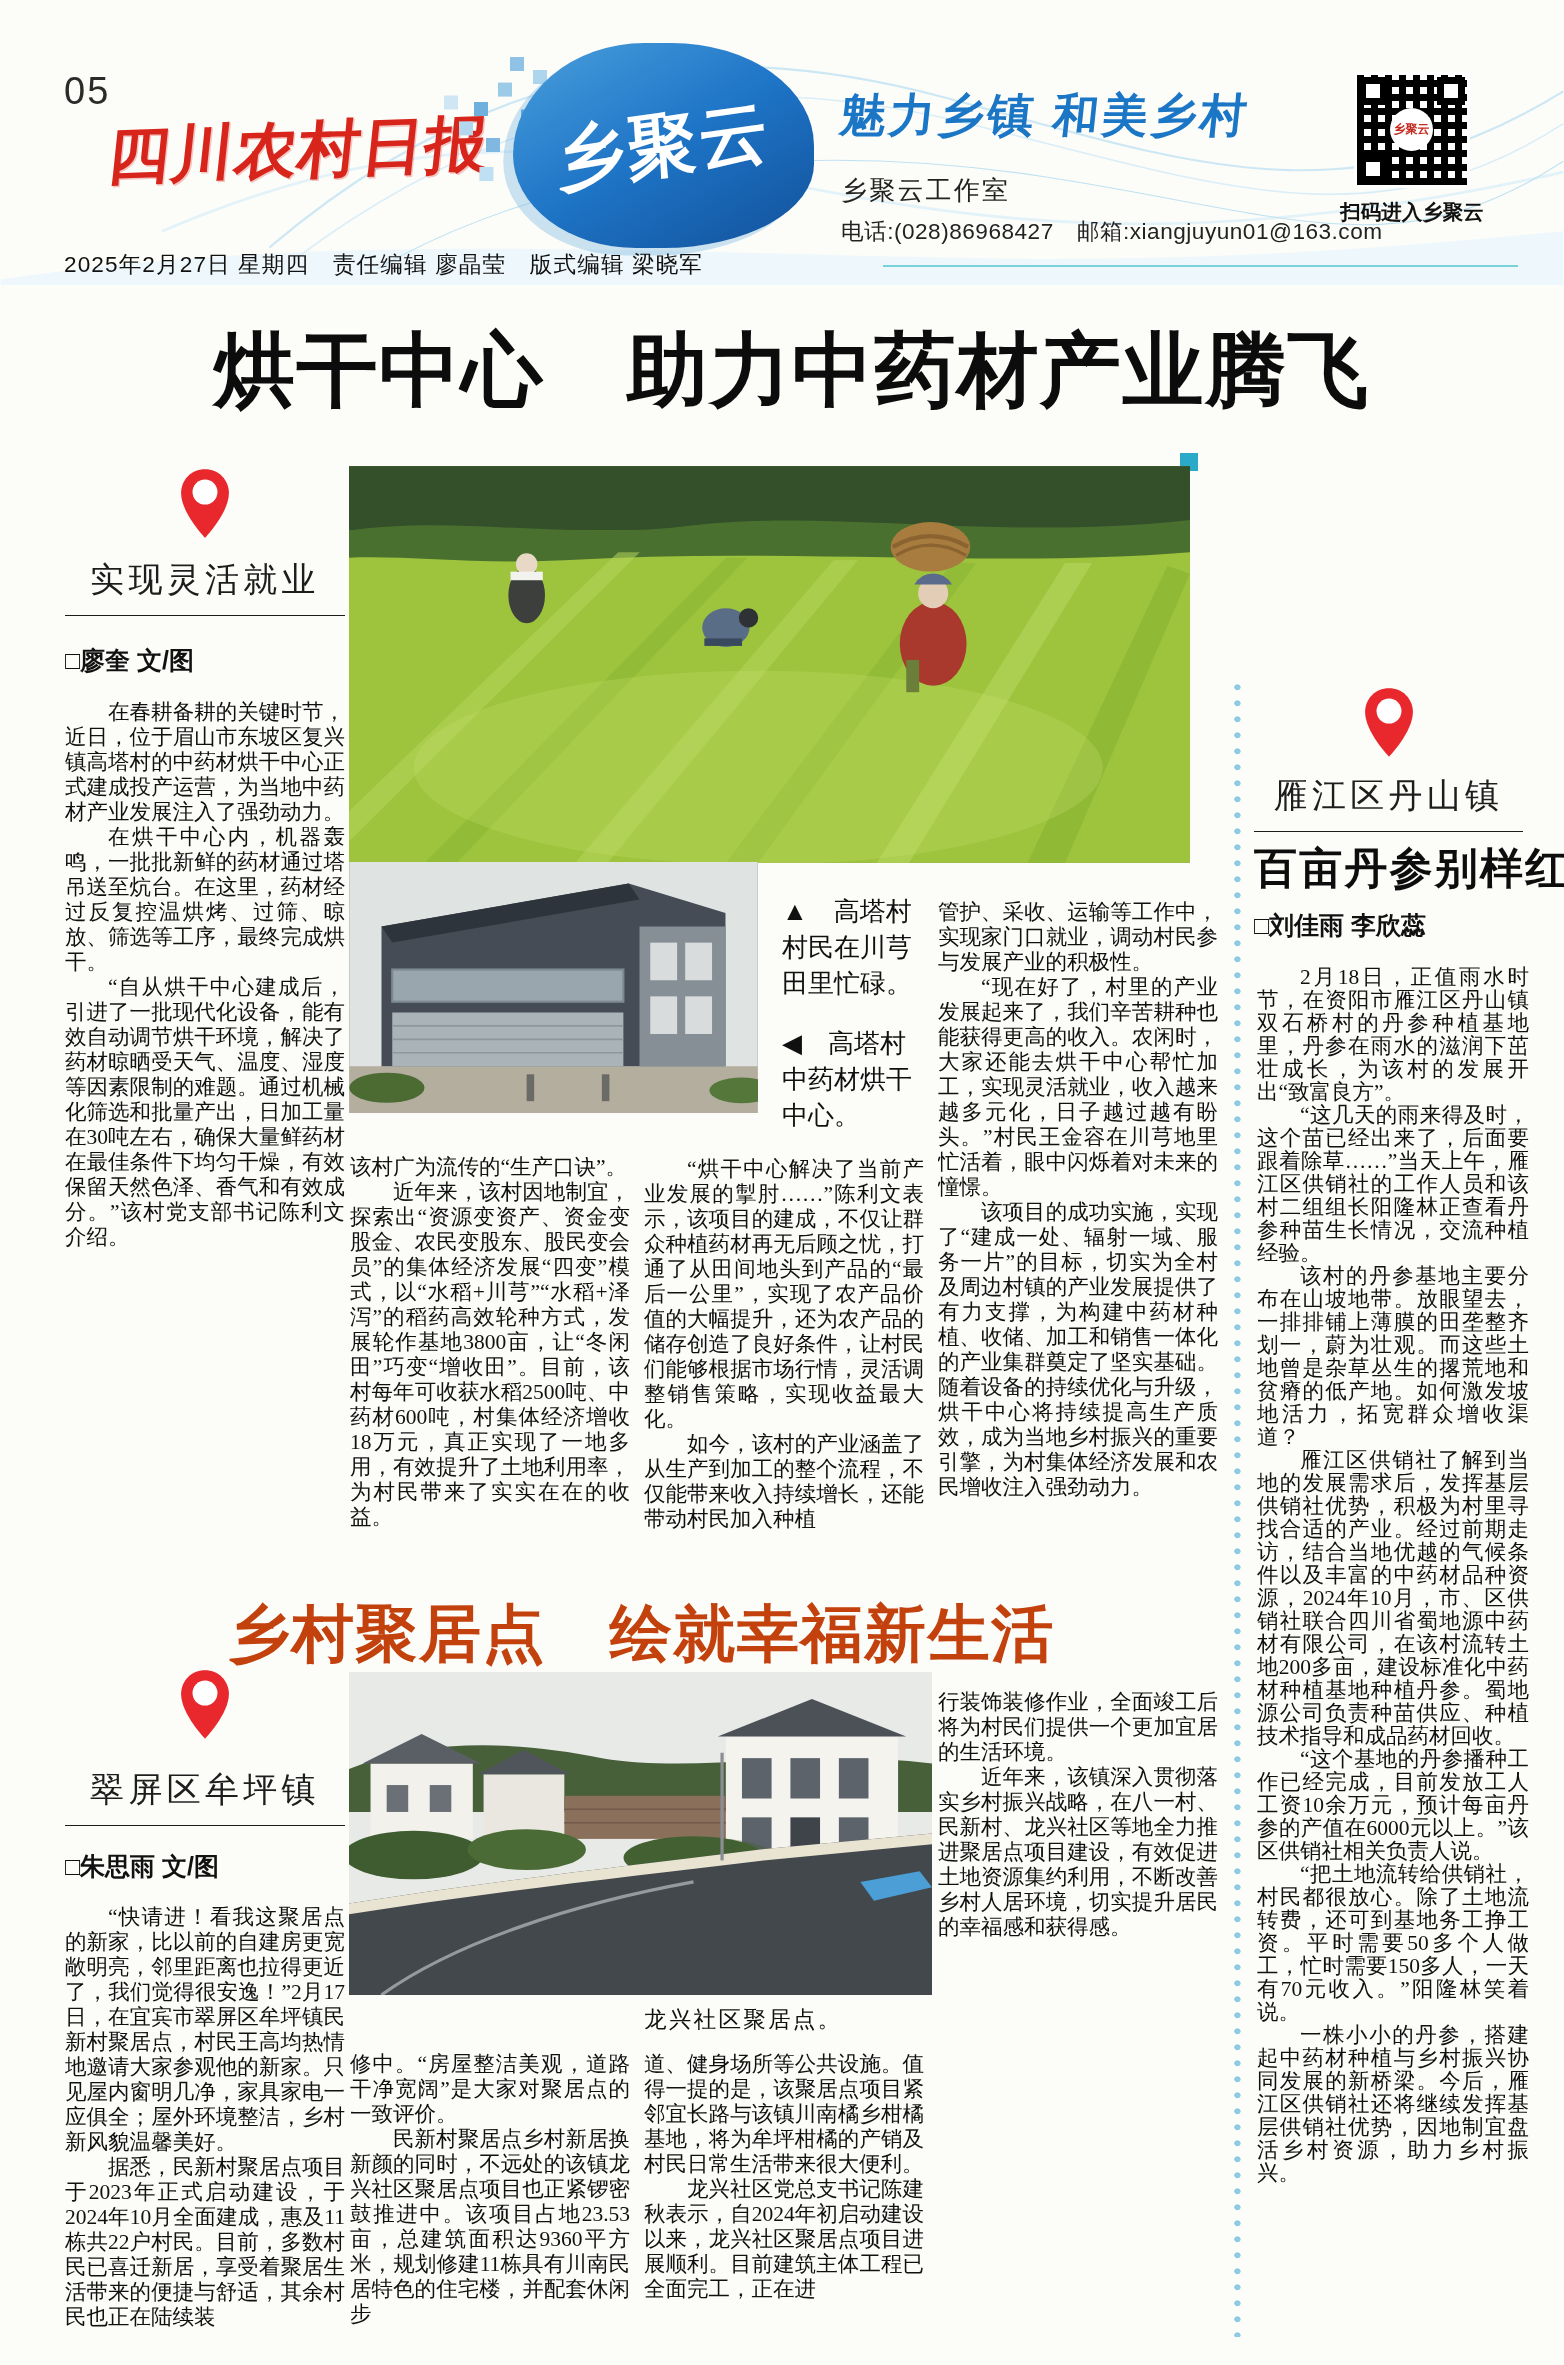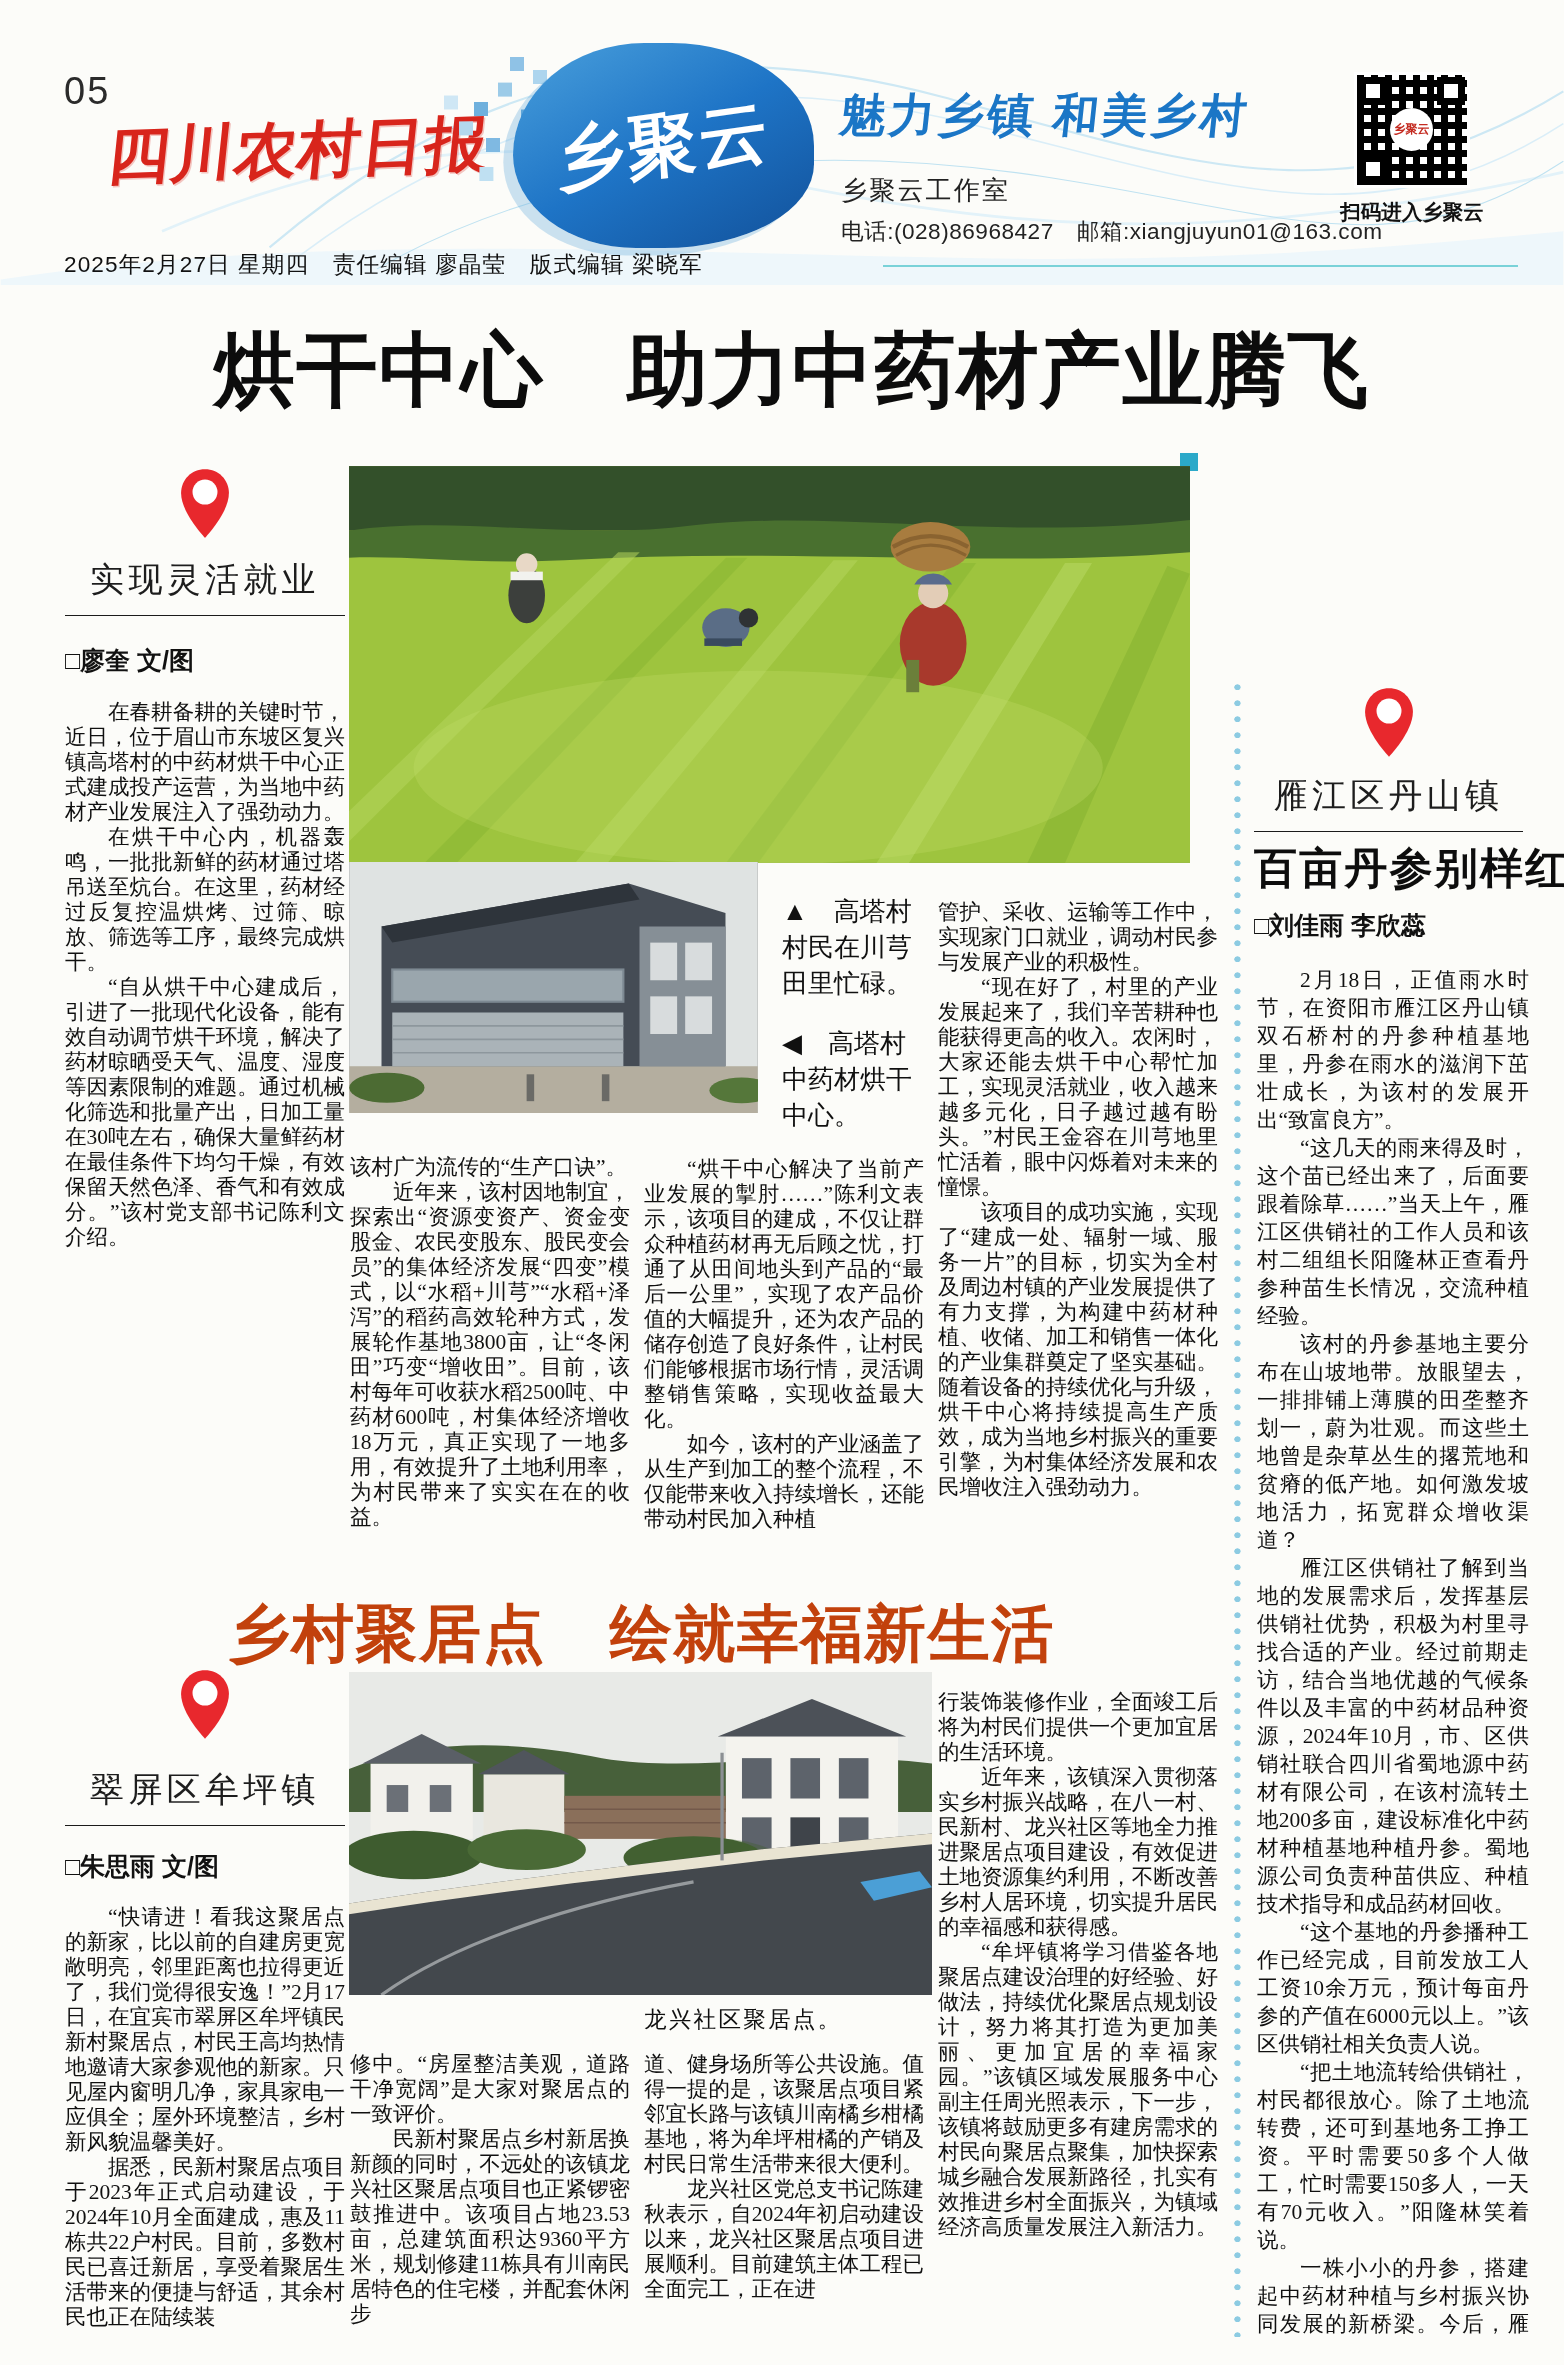--- a/index.html
+++ b/index.html
@@ -67,21 +67,21 @@
   .loc-block{text-align:center;font-size:34px;letter-spacing:4.3px;color:#1d1d1d;
     border-bottom:1.6px solid #1b1b1b;padding-bottom:12px;
     font-family:"Liberation Sans","DejaVu Sans",sans-serif;font-weight:300;}
   .byline{font-size:25px;font-weight:bold;color:#111;
     font-family:"Liberation Sans","DejaVu Sans",sans-serif;}
 
   
   .body-text{font-size:21.5px;line-height:25px;text-align:justify;overflow:hidden;color:#101010;}
   .body-text p{margin:0;text-indent:2em;}
   .cont p:first-child{text-indent:0;}
-  .danshen-body{line-height:28px;}
+  .danshen-body{line-height:23px;}
 
   .caption{font-size:26px;line-height:36px;color:#101010;}
   .photo-caption-right{font-size:22.6px;text-align:left;letter-spacing:2.2px;color:#101010;}
 
   
   .photo{overflow:hidden;background:#888;}
   .photo svg{display:block;}
 
   
   .dot-divider{
@@ -303,15 +303,14 @@
     <p>修中。“房屋整洁美观，道路干净宽阔”是大家对聚居点的一致评价。</p>
     <p>民新村聚居点乡村新居换新颜的同时，不远处的该镇龙兴社区聚居点项目也正紧锣密鼓推进中。该项目占地23.53亩，总建筑面积达9360平方米，规划修建11栋具有川南民居特色的住宅楼，并配套休闲步</p>
   </div>
 <div class="abs body-text cont" style="left:644px;top:2052px;width:280px;height:313px;">
     <p>道、健身场所等公共设施。值得一提的是，该聚居点项目紧邻宜长路与该镇川南橘乡柑橘基地，将为牟坪柑橘的产销及村民日常生活带来很大便利。</p>
     <p>龙兴社区党总支书记陈建秋表示，自2024年初启动建设以来，龙兴社区聚居点项目进展顺利。目前建筑主体工程已全面完工，正在进</p>
   </div>
 <div class="abs body-text cont" style="left:938px;top:1690px;width:280px;height:675px;">
     <p>行装饰装修作业，全面竣工后将为村民们提供一个更加宜居的生活环境。</p>
     <p>近年来，该镇深入贯彻落实乡村振兴战略，在八一村、民新村、龙兴社区等地全力推进聚居点项目建设，有效促进土地资源集约利用，不断改善乡村人居环境，切实提升居民的幸福感和获得感。</p>
-    <p>“牟坪镇将学习借鉴各地聚居点建设治理的好经验、好做法，持续优化聚居点规划设计，努力将其打造为更加美丽、更加宜居的幸福家园。”该镇区域发展服务中心副主任周光照表示，下一步，该镇将鼓励更多有建房需求的村民向聚居点聚集，加快探索城乡融合发展新路径，扎实有效推进乡村全面振兴，为镇域经济高质量发展注入新活力。</p>
   </div>
 
 
 </body></html>

